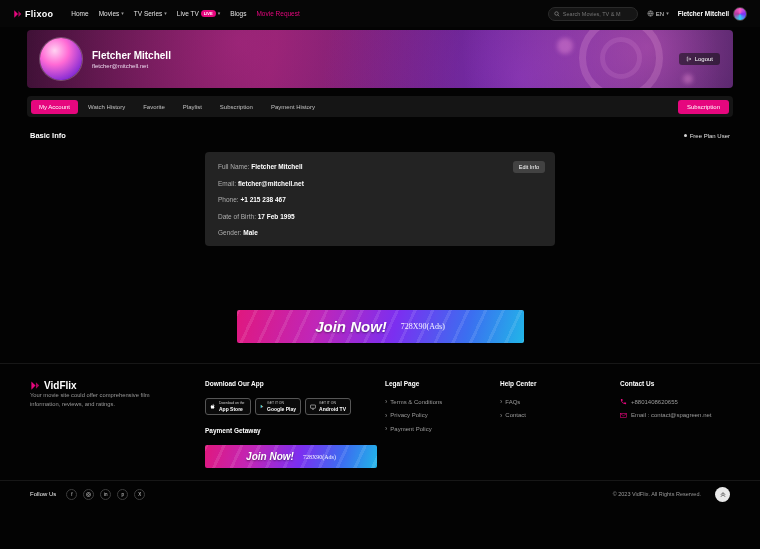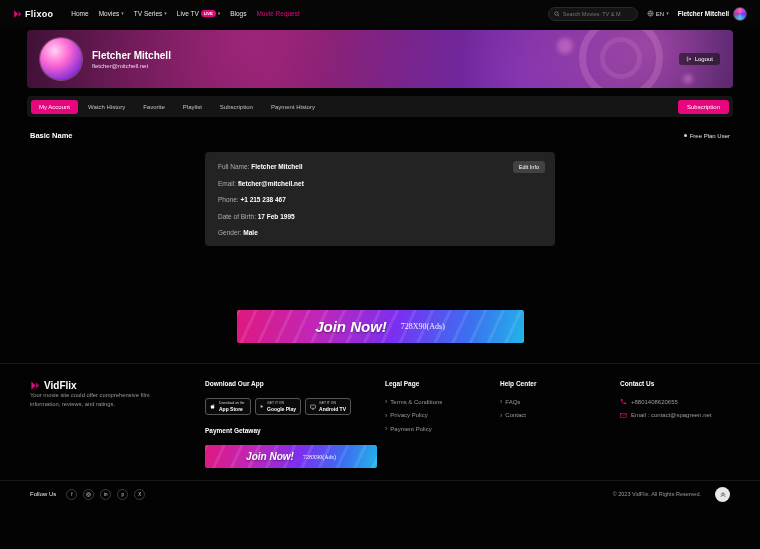--- a/index.html
+++ b/index.html
@@ -190,21 +190,21 @@
   <div class="tab active">My Account</div>
   <div class="tab">Watch History</div>
   <div class="tab">Favorite</div>
   <div class="tab">Playlist</div>
   <div class="tab">Subscription</div>
   <div class="tab">Payment History</div>
   <button class="sub-btn">Subscription</button>
 </div>
 
 <div class="section-head">
-  <div class="section-title">Basic Name</div>
+  <div class="section-title">Basic Info</div>
   <div class="plan-badge">
     <span class="plan-dot"></span>
     <span>Free Plan User</span>
   </div>
 </div>
 
 <div class="card">
   <button class="edit-btn">Edit Info</button>
   <div class="card-row"><span>Full Name:</span> <b>Fletcher Mitchell</b></div>
   <div class="card-row"><span>Email:</span> <b>fletcher@mitchell.net</b></div>

